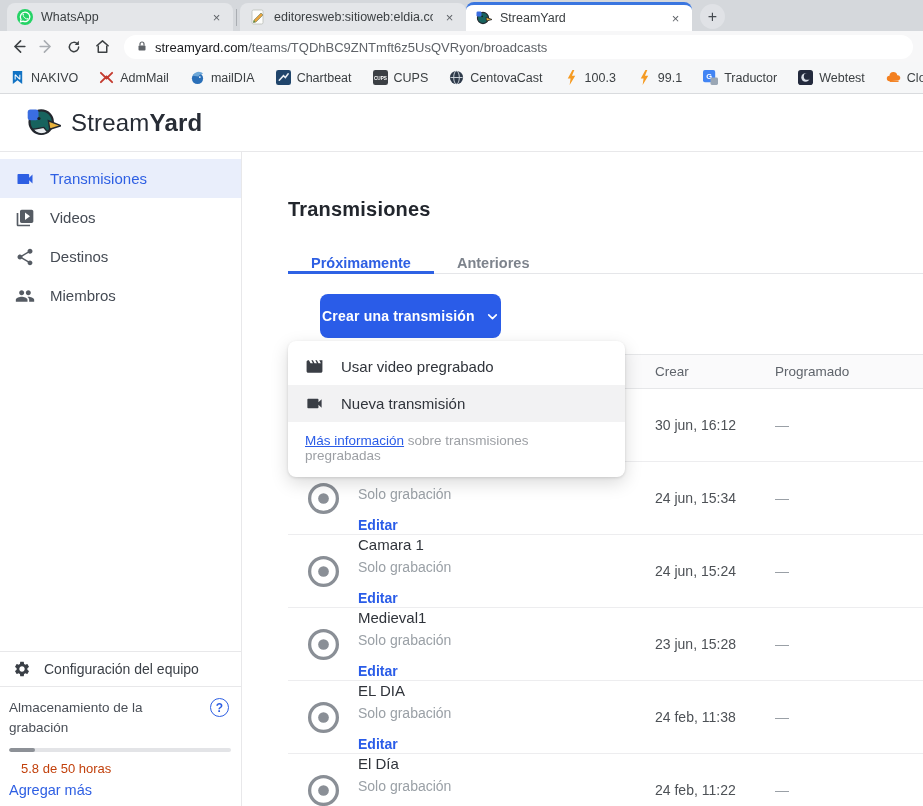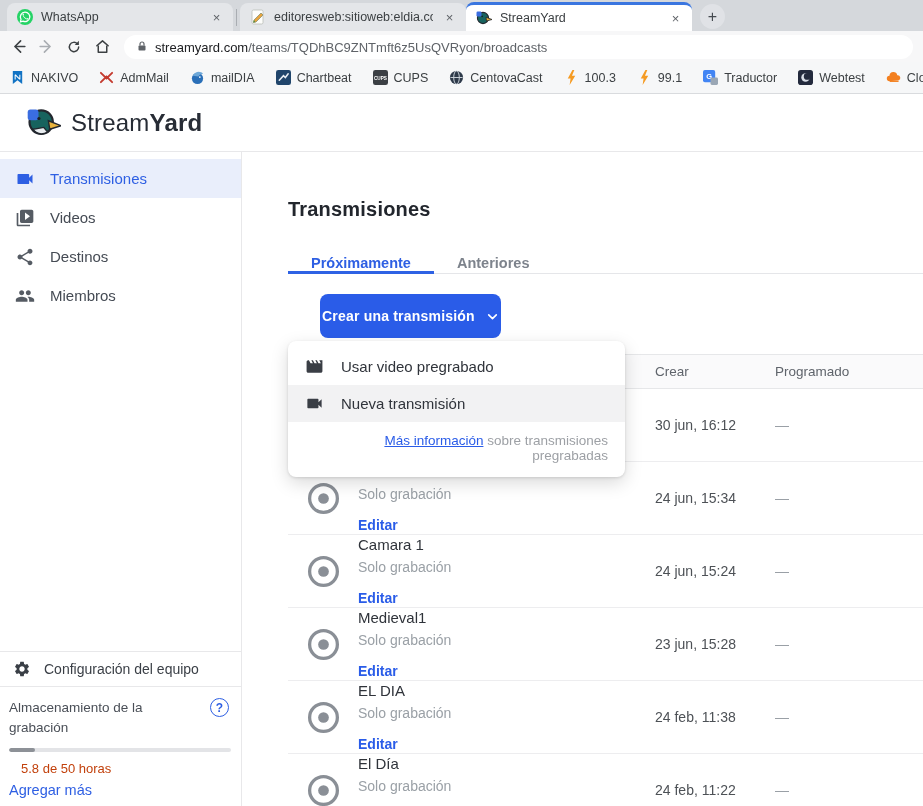--- a/index.html
+++ b/index.html
@@ -73,21 +73,21 @@
   .create-wrap { position:relative; margin-top:20px; display:inline-block; }
   .create-btn { height:44px; background:#2a5ce8; color:#fff; border:none; border-radius:8px;
                 font-size:14px; font-weight:700; font-family:inherit; padding:0 2px;
                 display:inline-flex; align-items:center; gap:11px; cursor:pointer; letter-spacing:.2px;margin-left:32px; }
   .dropdown { position:absolute; top:calc(100% + 3px); left:0; width:337px; background:#fff;
               border-radius:8px; box-shadow:0 1px 3px rgba(0,0,0,.12), 0 6px 18px rgba(0,0,0,.15);
               padding-top:7px; z-index:6; }
   .dd-item { display:flex; align-items:center; gap:17px; padding:9px 17px; font-size:15px; color:#30343b; cursor:pointer; }
   .dd-item.hl { background:#f2f2f3; }
   .dd-item .dicon { width:19px; height:19px; fill:#3a3e45; flex:0 0 auto; }
-  .dd-footer { padding:11px 17px 14px; font-size:13.5px; color:#9da0a5;text-align:right; }
+  .dd-footer { padding:11px 17px 14px; font-size:13.5px; color:#9da0a5; }
   .dd-footer a { color:#2a5ce8; text-decoration:underline; cursor:pointer; }
 
   .table { margin-top:16px; }
   .t-head { display:flex; align-items:center; height:35px; background:#fafafb;
             border-top:1px solid #e6e7e9; border-bottom:1px solid #e6e7e9;
             font-size:13.5px; color:#5f646b; }
   .col-title { flex:0 0 367px; }
   .col-created { flex:0 0 120px; }
   .col-sched { flex:1; }
   .t-row { display:flex; align-items:center; height:73px; border-bottom:1px solid #ededef; }

